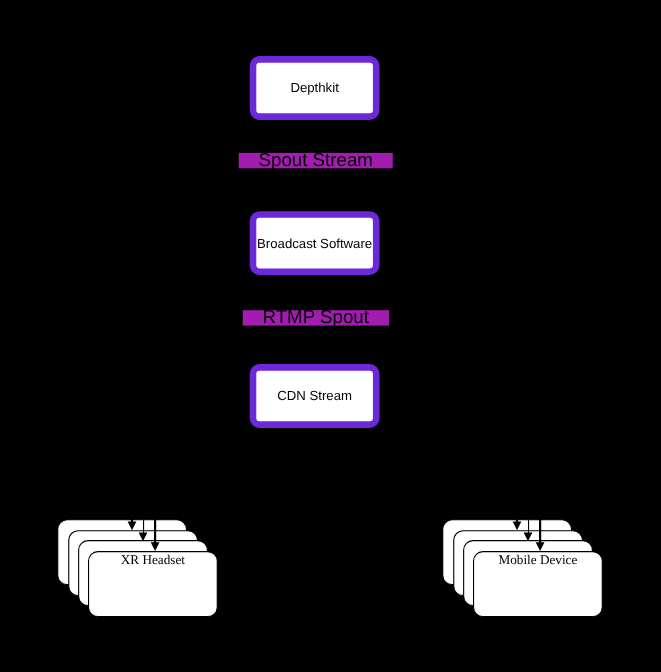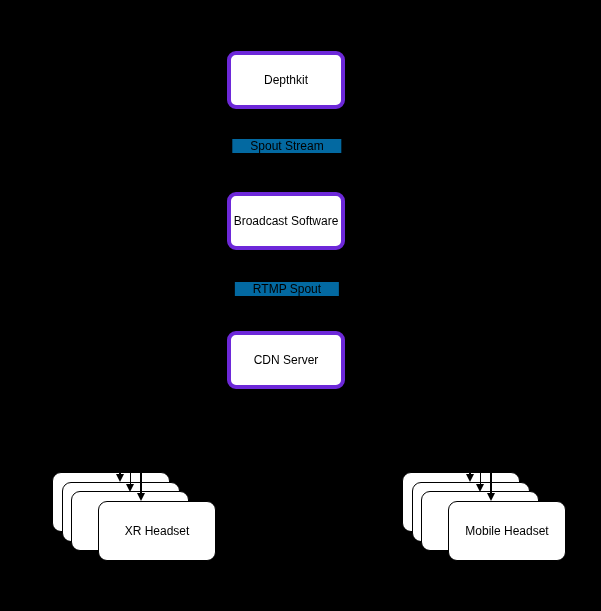--- a/index.html
+++ b/index.html
@@ -10,41 +10,41 @@
     background: #000000;
     overflow: hidden;
     font-family: "Liberation Sans", sans-serif;
   }
   .node {
     position: absolute;
     left: 227px;
     width: 118px;
     height: 58px;
     background: #ffffff;
-    border: 4px solid #6d28d9;
+    border: 6px solid #6d28d9;
     border-radius: 9px;
     box-sizing: border-box;
     display: flex;
     align-items: center;
     justify-content: center;
     font-size: 12px;
     color: #000000;
     text-align: center;
   }
   .node-depthkit  { top: 51px; }
   .node-broadcast { top: 192px; }
   .node-cdn       { top: 331px; }
 
   .edge-label {
     position: absolute;
     left: 287px;
     transform: translateX(-50%);
-    background: #0369a1;
+    background: #a21caf;
     color: #000000;
-    font-size: 12px;
+    font-size: 17px;
     line-height: 14px;
     padding: 0 18px;
     white-space: nowrap;
   }
   .edge-label-spout { top: 139px; }
   .edge-label-rtmp  { top: 282px; }
 
   .stack {
     position: absolute;
     top: 472px;
@@ -61,27 +61,28 @@
     height: 60px;
     background: #ffffff;
     border: 1px solid #000000;
     border-radius: 9px;
     box-sizing: border-box;
   }
   .layer-1 { left: 0;       top: 0; }
   .layer-2 { left: 9.7px;   top: 9.7px; }
   .layer-3 { left: 19.3px;  top: 19.3px; }
   .layer-front {
-    left: 46px; top: 29px;
+    left: 28px; top: 29px;
     display: flex;
-    align-items: center;
+    align-items: flex-start;
     justify-content: center;
     font-size: 12px;
     color: #000000;
     text-align: center;
+    font-family: Liberation Serif, serif;
   }
 
   .arrow { position: absolute; width: 9px; }
   .arrow-1 { left: 63.5px; top: -35px; height: 45px; }
   .arrow-2 { left: 74px;   top: -35px; height: 54.7px; }
   .arrow-3 { left: 84.5px; top: -35px; height: 64.4px; }
   .arrow .shaft {
     position: absolute;
     left: 3.75px; top: 0; bottom: 7px;
     width: 1.5px;
@@ -107,21 +108,21 @@
 
   <div class="edge-label edge-label-spout">Spout Stream</div>
 
   <div class="node node-broadcast">
     <span>Broadcast Software</span>
   </div>
 
   <div class="edge-label edge-label-rtmp">RTMP Spout</div>
 
   <div class="node node-cdn">
-    <span>CDN Server</span>
+    <span>CDN Stream</span>
   </div>
 
   <div class="stack stack-xr">
     <div class="layer layer-1"></div>
     <div class="layer layer-2"></div>
     <div class="layer layer-3"></div>
     <div class="layer layer-front">
       <span>XR Headset</span>
     </div>
     <div class="arrow arrow-1">
@@ -137,21 +138,21 @@
       <div class="head"></div>
     </div>
   </div>
 
 
   <div class="stack stack-mobile">
     <div class="layer layer-1"></div>
     <div class="layer layer-2"></div>
     <div class="layer layer-3"></div>
     <div class="layer layer-front">
-      <span>Mobile Headset</span>
+      <span>Mobile Device</span>
     </div>
     <div class="arrow arrow-1">
       <div class="shaft"></div>
       <div class="head"></div>
     </div>
     <div class="arrow arrow-2">
       <div class="shaft"></div>
       <div class="head"></div>
     </div>
     <div class="arrow arrow-3">

